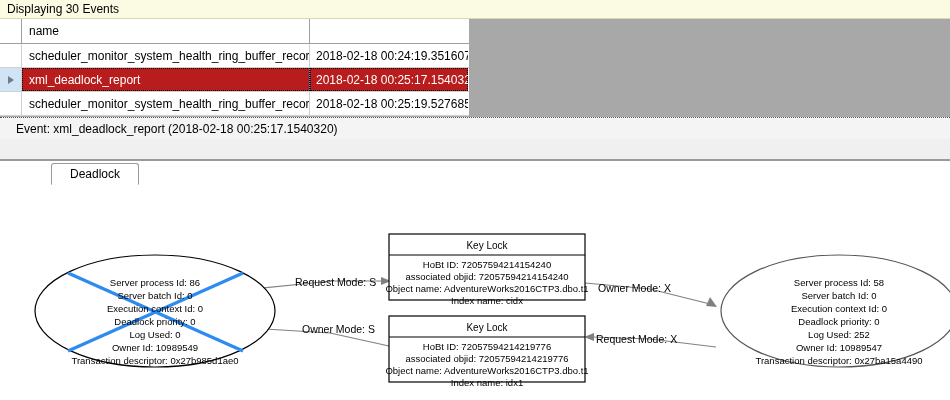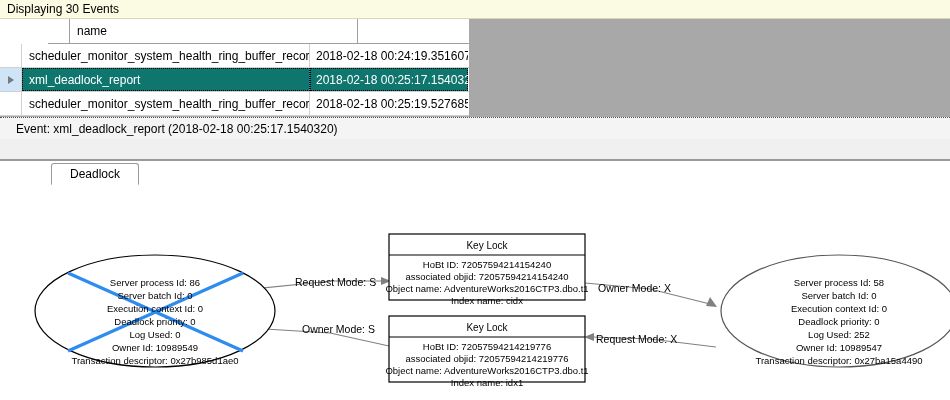--- a/index.html
+++ b/index.html
@@ -57,21 +57,20 @@
     display: flex;
     height: 24px;
     box-sizing: border-box;
     border-bottom: 1px solid #d0d0d0;
     background: #ffffff;
   }
   .grid-row.header {
     background: #ffffff;
     border-bottom: 1px solid #9f9f9f;
     height: 25px;
-    margin-left: 48px;
   }
   .cell-sel {
     width: 22px;
     min-width: 22px;
     box-sizing: border-box;
     border-right: 1px solid #d0d0d0;
     display: flex;
     align-items: center;
     justify-content: center;
     background: #ffffff;
@@ -97,21 +96,21 @@
     align-items: center;
     padding-left: 6px;
     white-space: nowrap;
     overflow: hidden;
   }
   .grid-row.selected .cell-sel {
     background: #cfe4f7;
   }
   .grid-row.selected .cell-name,
   .grid-row.selected .cell-ts {
-    background: #0f766e;
+    background: #b91c1c;
     color: #ffffff;
     border-right-color: #2e99f5;
   }
   .grid-row.selected .cell-name {
     outline: 1px dotted #000;
     outline-offset: -1px;
   }
   .grid-row.selected .cell-ts {
     outline: 1px dotted #000;
     outline-offset: -1px;

